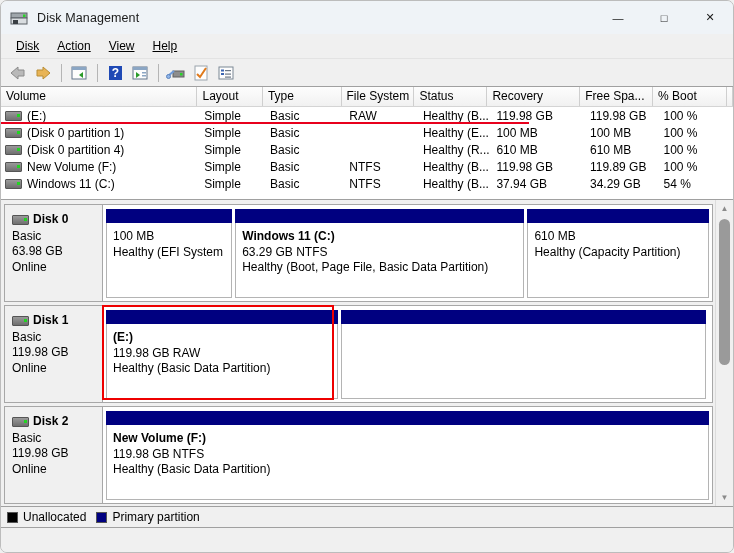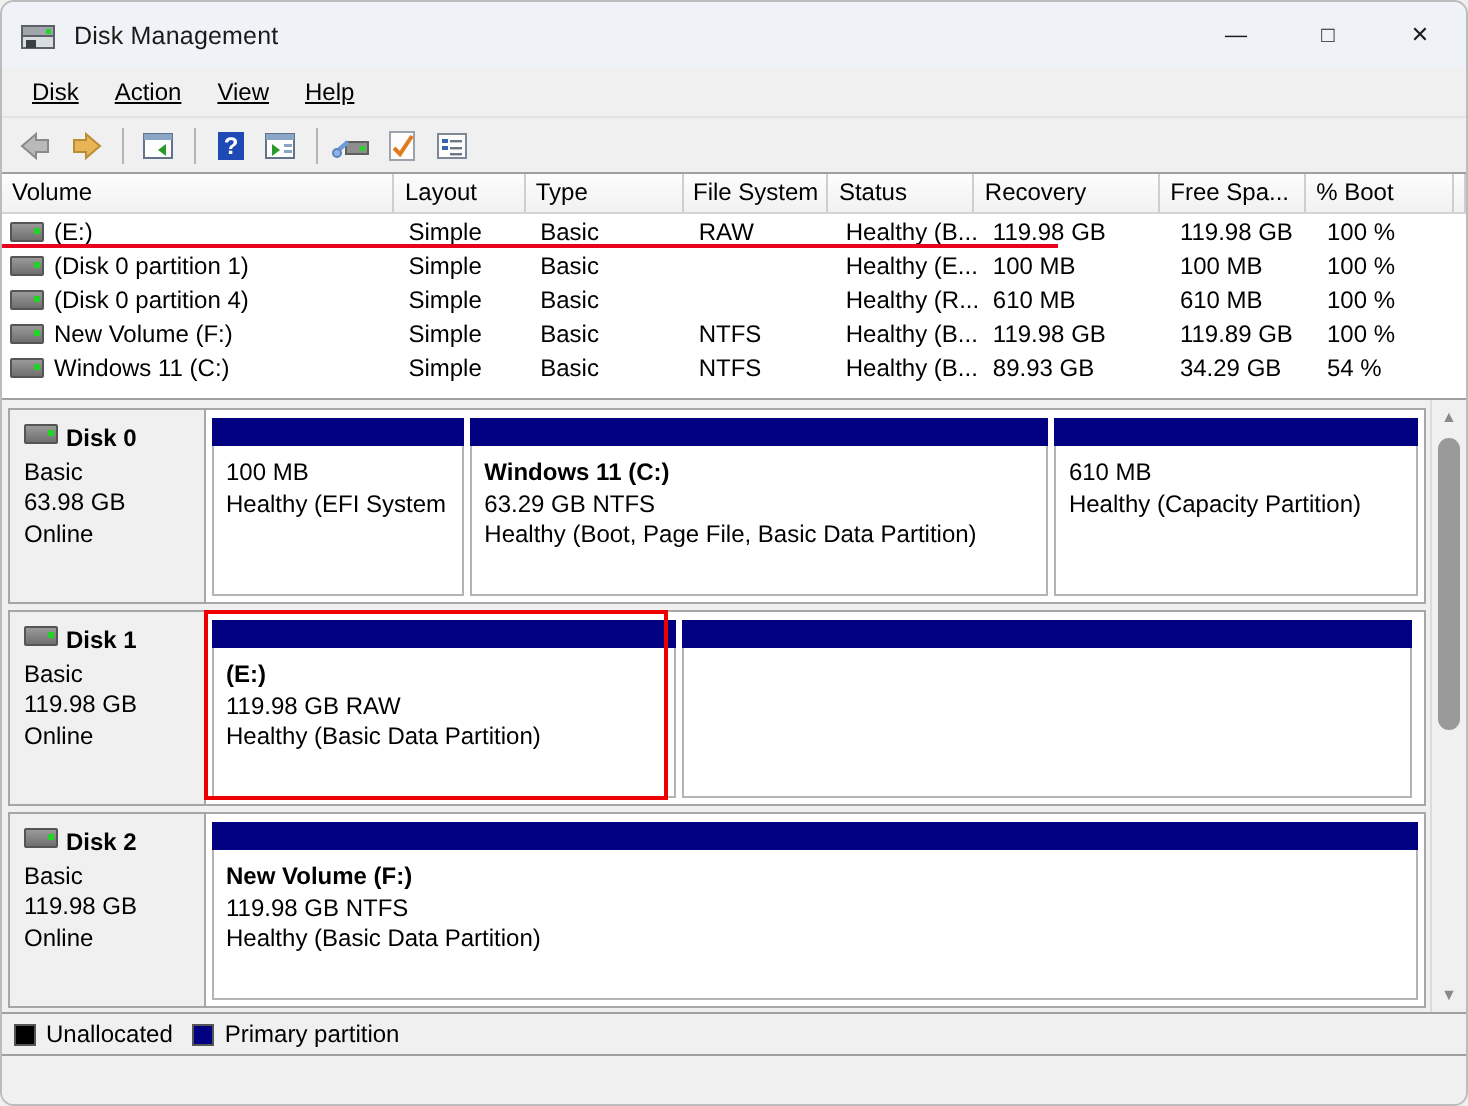--- a/index.html
+++ b/index.html
@@ -209,20 +209,21 @@
     background: #f0f0f0;
     border-right: 1px solid #a7a7a7;
     box-sizing: border-box;
     padding: 7px 0 0 7px;
     font-size: 12px;
     line-height: 15.5px;
   }
   .disk-info .dtitle {
     font-weight: bold;
     display: flex;
+    align-items: center;
     margin-bottom: 1px;
   }
   .disk-info .dtitle .drive-ico { margin-right: 4px; }
   .parts {
     flex: 1;
     display: flex;
     padding: 4px 3px 3px 3px;
     box-sizing: border-box;
     background: #fff;
     position: relative;
@@ -486,21 +487,21 @@
 
       <div class="vol-row">
         <div class="cell vol-name" style="width:208px">
           <span class="drive-ico"></span>
           <span>Windows 11 (C:)</span>
         </div>
         <div class="cell" style="width:69px">Simple</div>
         <div class="cell" style="width:83px">Basic</div>
         <div class="cell" style="width:77px">NTFS</div>
         <div class="cell" style="width:77px">Healthy (B...</div>
-        <div class="cell" style="width:98px">89.93 GB</div>
+        <div class="cell" style="width:98px">37.94 GB</div>
         <div class="cell" style="width:77px">34.29 GB</div>
         <div class="cell" style="width:78px">54 %</div>
       </div>
 
       <div class="red-underline"></div>
     </div>
   </div>
 
   <div class="graph-pane">
     <div class="graph-scroll-area">

